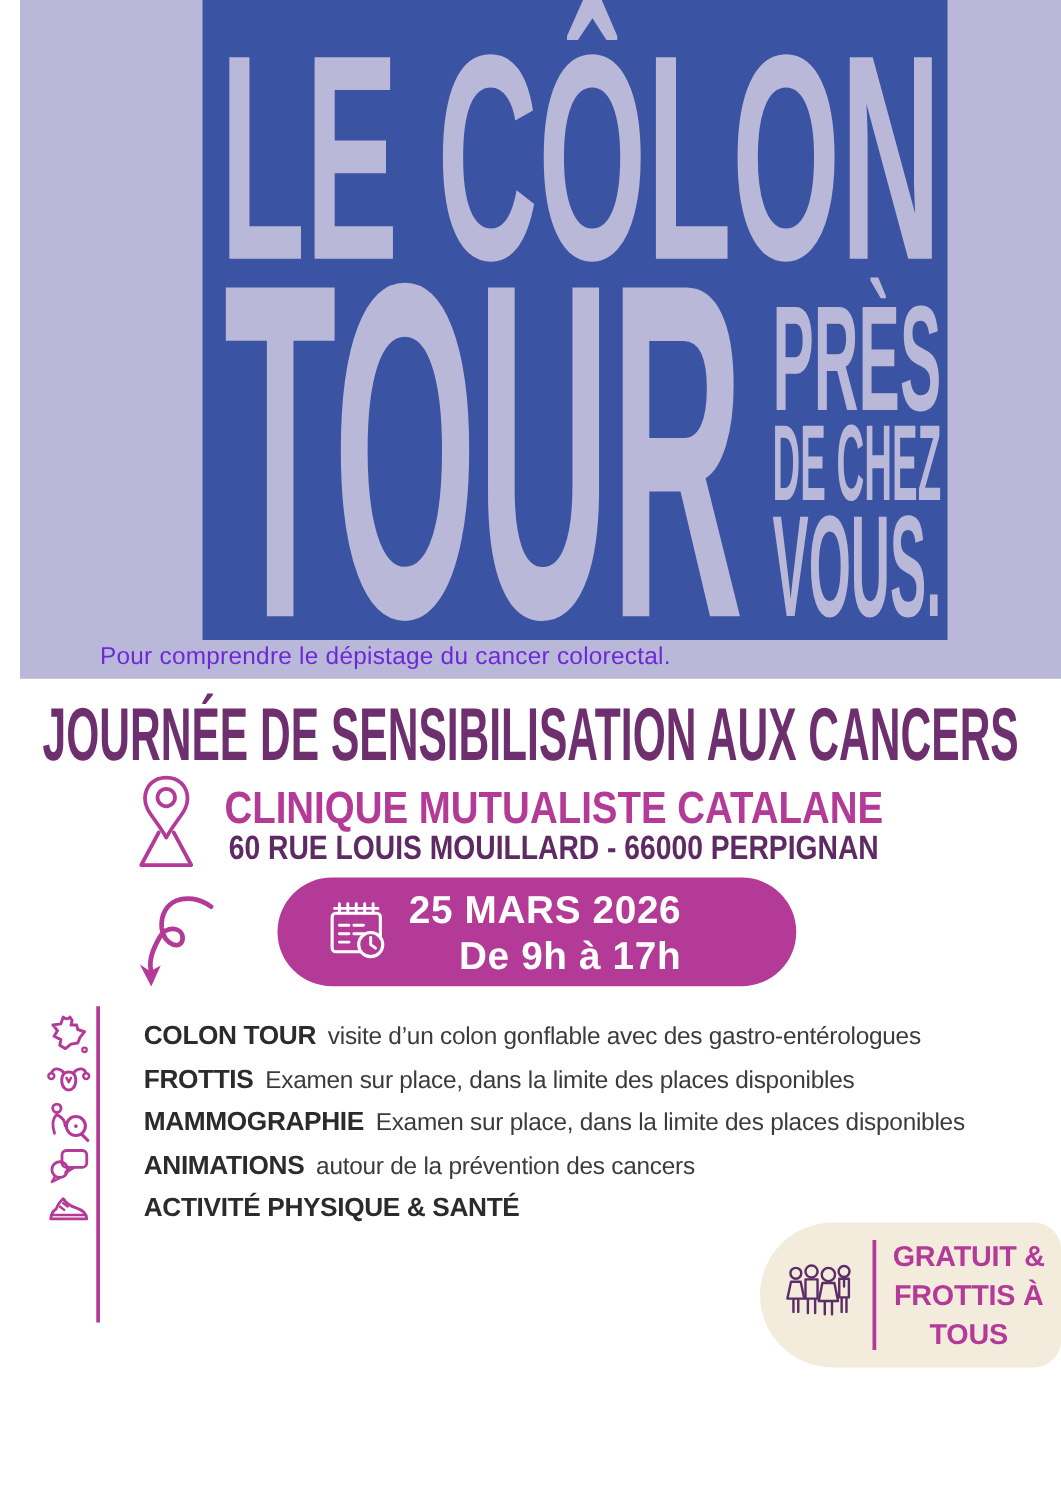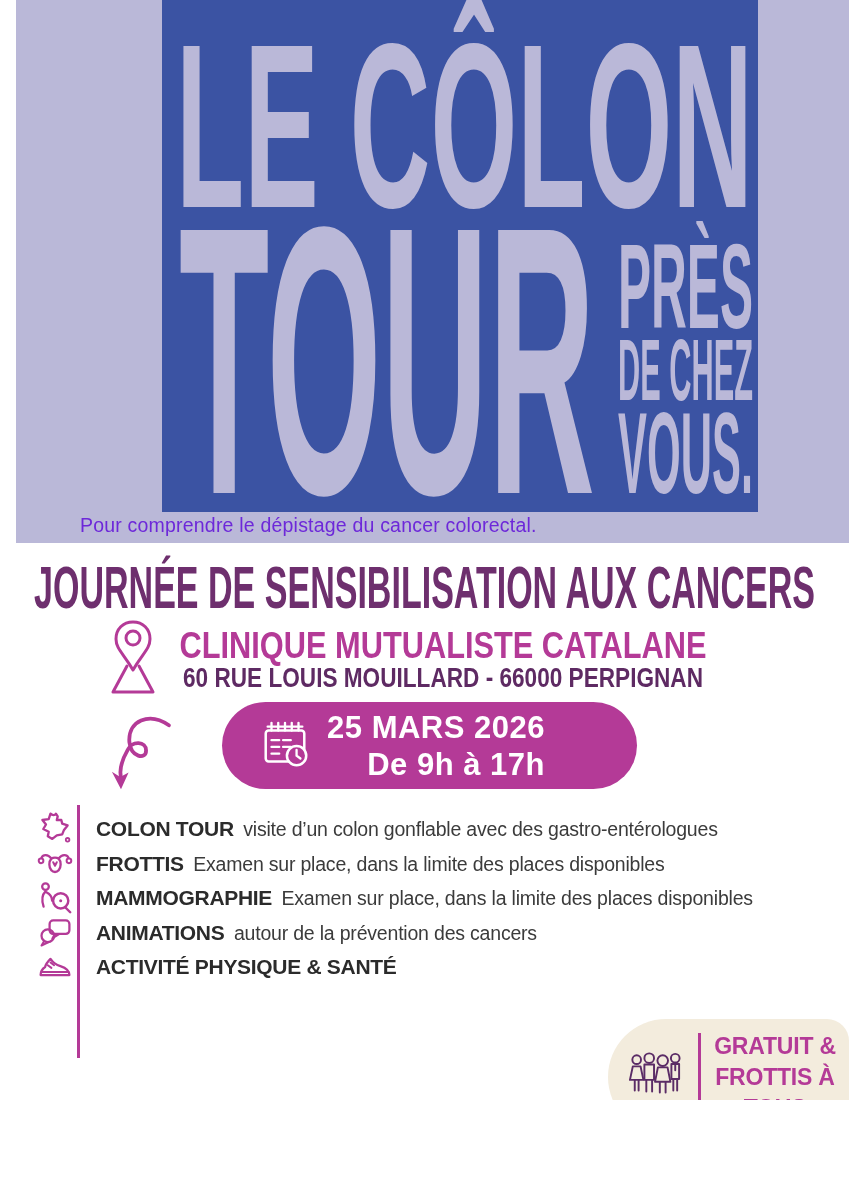--- a/index.html
+++ b/index.html
@@ -25,29 +25,29 @@
   .arrow-svg{position:absolute;left:102px;top:698px;}
   .pill{position:absolute;left:222px;top:702px;width:415px;height:87px;border-radius:44px;
         background:#b43a97;display:flex;align-items:center;}
   .pill-cal{flex:none;margin-left:36px;}
   .pill-text{flex:1;text-align:right;margin-right:92px;color:#ffffff;font-weight:bold;
              font-size:31px;line-height:37px;letter-spacing:.5px;}
 
   
   .activities{position:absolute;left:33px;top:812px;width:800px;}
   .act-divider{position:absolute;left:44px;top:-7px;width:3px;height:253px;background:#b43a97;}
-  .act-row{display:flex;align-items:center;height:34.5px;}
+  .act-row{display:flex;align-items:center;height:34.5px;gap:19px;}
   .act-icon{flex:none;width:44px;display:flex;align-items:center;justify-content:center;}
   .act-text{padding-left:19px;white-space:nowrap;}
   .act-label{font-size:21px;font-weight:bold;color:#2b2b2b;letter-spacing:-.3px;}
   .act-desc{font-size:19.5px;color:#3b3b3b;letter-spacing:-.2px;margin-left:5px;}
 
   
   .badge{position:absolute;left:608px;top:978px;width:241px;height:116px;background:#f3ecdd;
-         border-radius:58px 22px 22px 58px;display:flex;align-items:center;margin-top:41px;}
+         border-radius:58px 22px 22px 58px;display:flex;align-items:center;}
   .badge-people{flex:none;margin-left:20px;}
   .badge-divider{flex:none;width:3px;height:88px;background:#b43a97;margin-left:16px;}
   .badge-text{flex:1;text-align:center;color:#b43a97;font-weight:bold;font-size:23px;
               line-height:31px;letter-spacing:-.2px;}
 
   
   .footer{position:absolute;left:0;top:1100px;width:849px;height:100px;background:#fff;}
 </style>
 </head>
 <body>

